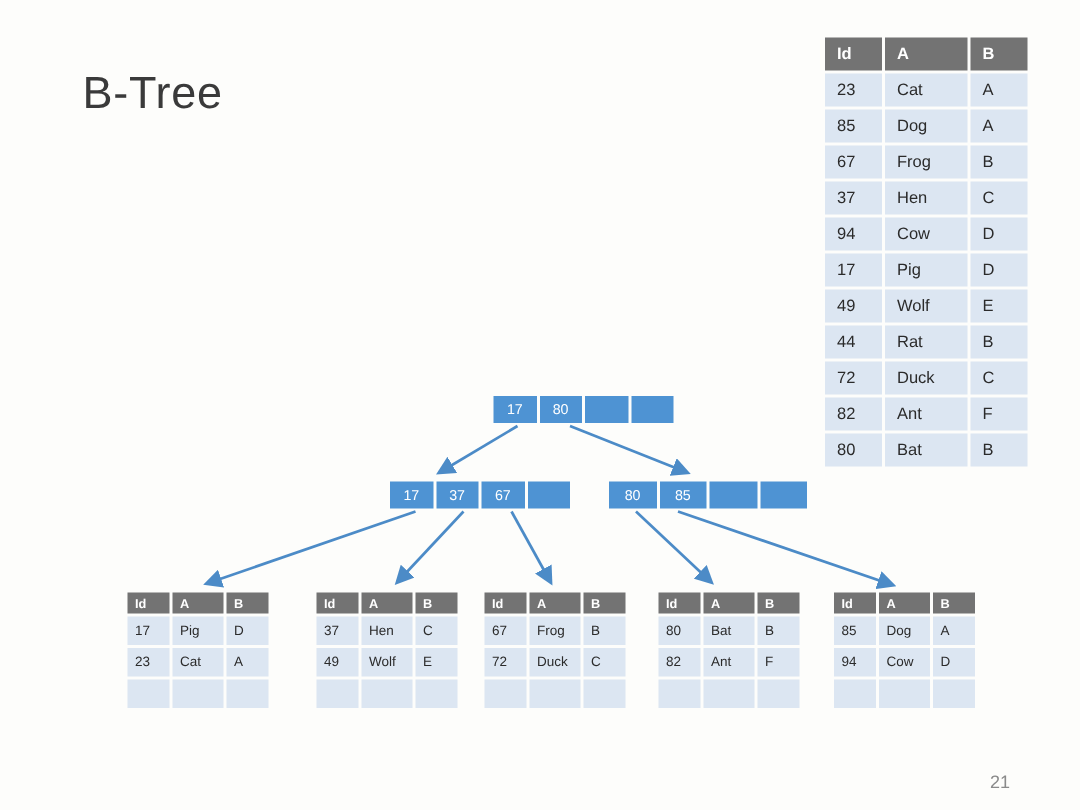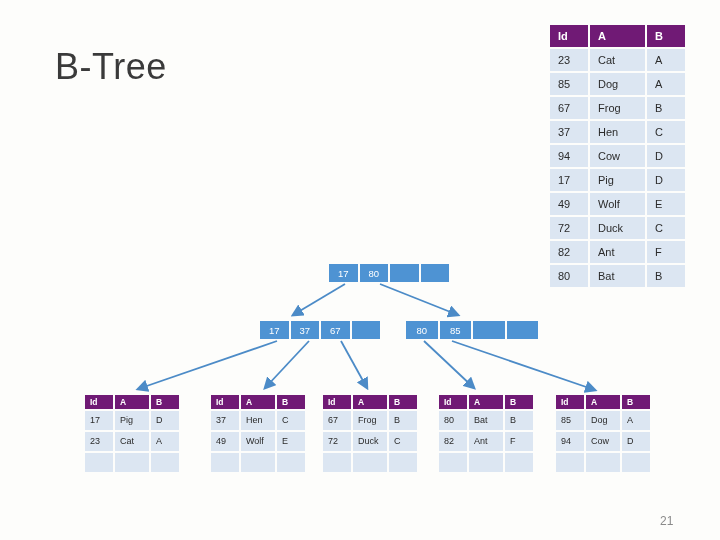--- a/index.html
+++ b/index.html
@@ -3,31 +3,31 @@
 <meta charset="utf-8">
 <style>
   html, body { margin:0; padding:0; }
   body {
     width:720px; height:540px; position:relative; overflow:hidden;
     background:#fdfdfb;
     font-family:"Liberation Sans", sans-serif;
   }
   .slide-title {
     position:absolute; left:55px; top:46px;
-    font-size:36px; font-weight:300; color:#3a3a3a; letter-spacing:0.5px;
+    font-size:30px; font-weight:300; color:#3a3a3a; letter-spacing:0.5px;
   }
   .page-number {
     position:absolute; left:660px; top:498px;
     font-size:12px; color:#8a8a8a;margin-top:16px;
   }
 
   
   table { position:absolute; border-collapse:separate; border-spacing:2px; }
   th {
-    background:#701a75; color:#ffffff; font-weight:bold; text-align:left;
+    background:#737373; color:#ffffff; font-weight:bold; text-align:left;
   }
   td {
     background:#dce6f2; color:#2b2b2b; text-align:left;
   }
 
   .main-table { left:548px; top:23px; }
   .main-table th, .main-table td {
     font-size:11px; height:22px; line-height:22px; padding:0 0 0 8px;
     vertical-align:middle;
   }
@@ -102,20 +102,25 @@
       </tr>
       <tr>
         <td>17</td>
         <td>Pig</td>
         <td>D</td>
       </tr>
       <tr>
         <td>49</td>
         <td>Wolf</td>
         <td>E</td>
+      </tr>
+      <tr>
+        <td>44</td>
+        <td>Rat</td>
+        <td>B</td>
       </tr>
       <tr>
         <td>72</td>
         <td>Duck</td>
         <td>C</td>
       </tr>
       <tr>
         <td>82</td>
         <td>Ant</td>
         <td>F</td>

